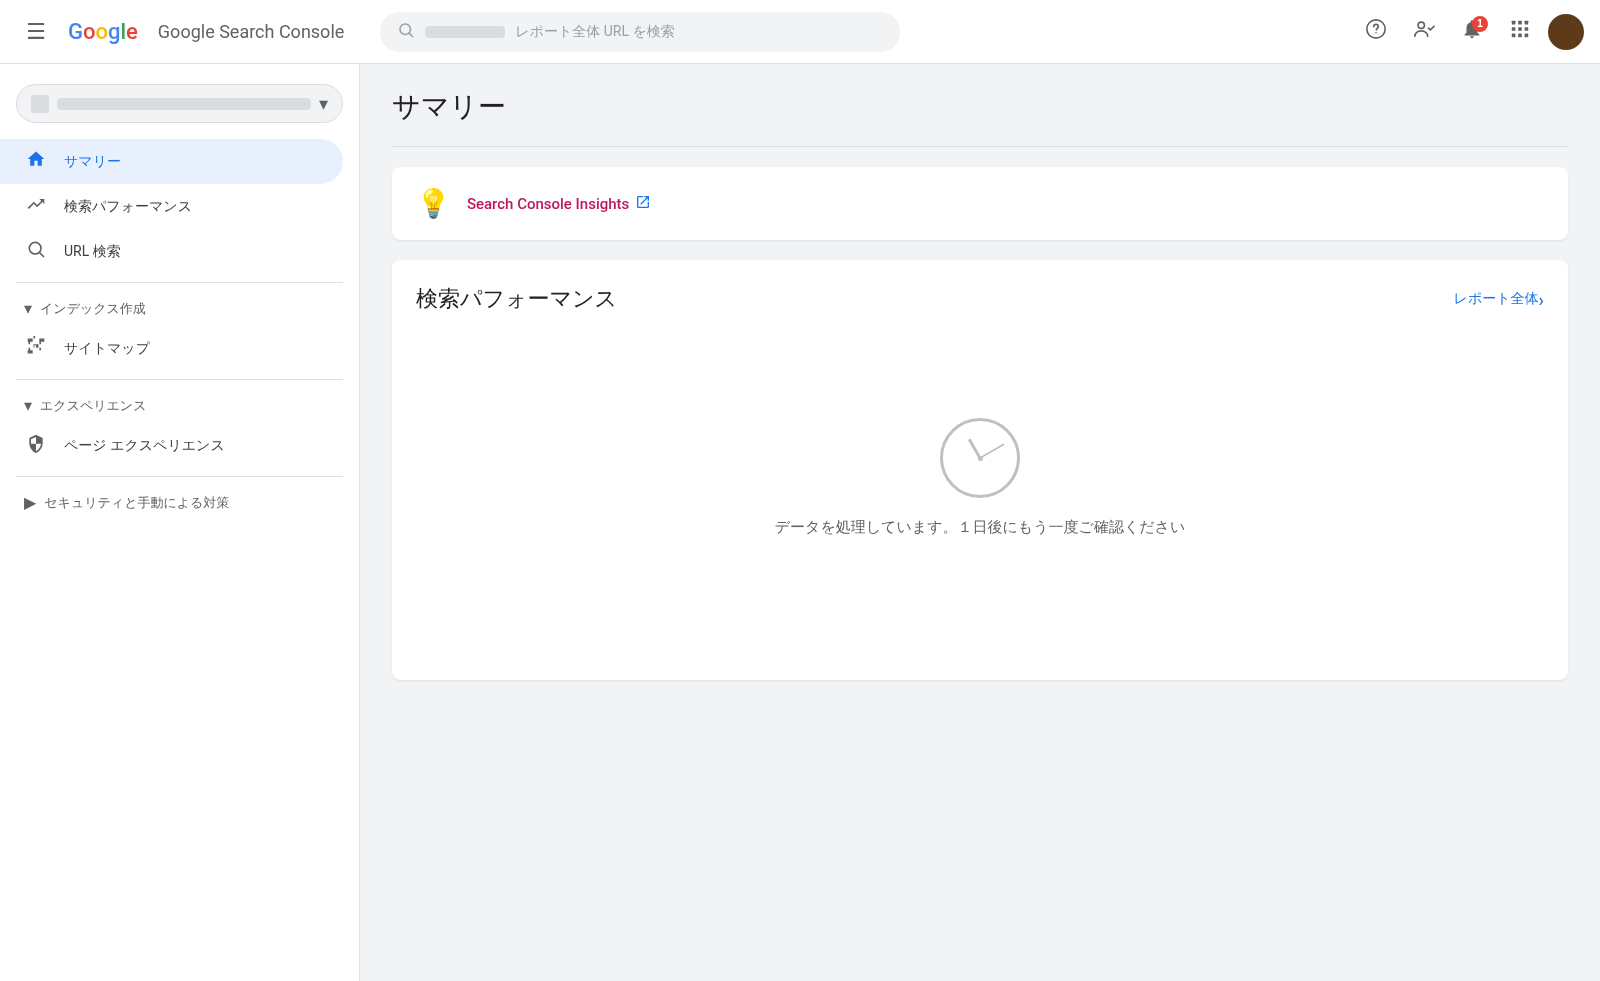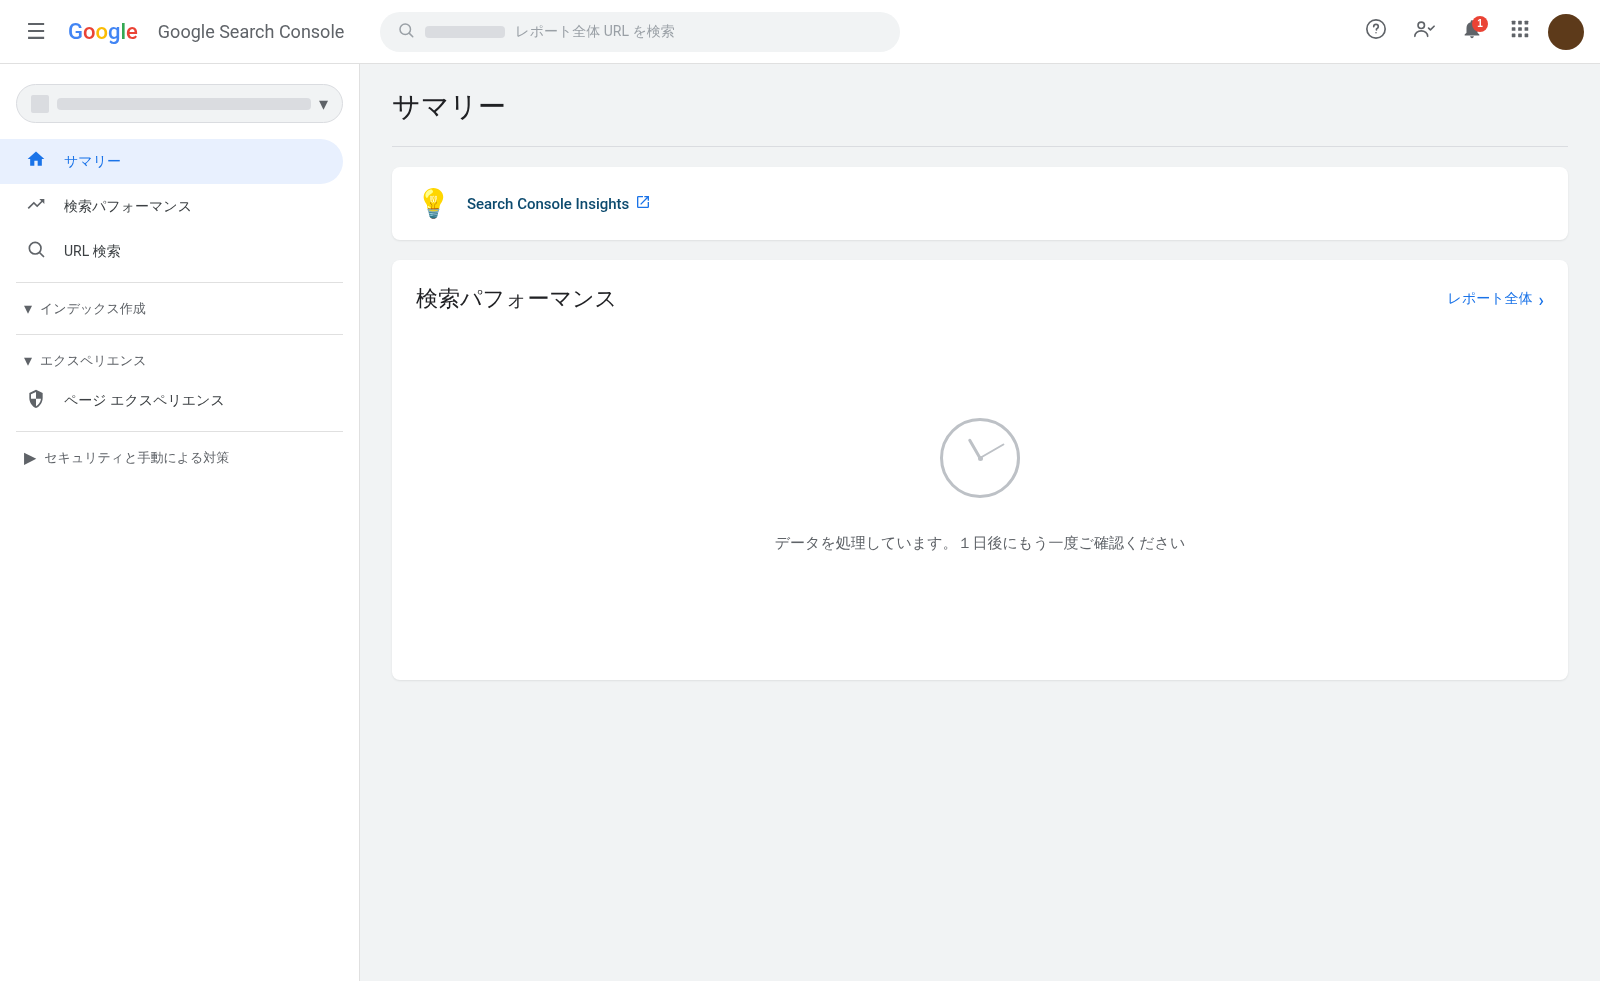--- a/index.html
+++ b/index.html
@@ -241,21 +241,21 @@
     }
     .insight-text {
       flex: 1;
       font-size: 15px;
       color: #3c4043;
     }
     .insight-link {
       display: flex;
       align-items: center;
       gap: 6px;
-      color: #0c4a6e;
+      color: #be185d;
       font-size: 15px;
       font-weight: 500;
       cursor: pointer;
       white-space: nowrap;
       text-decoration: none;
     }
     .external-icon {
       font-size: 16px;
     }
 
@@ -274,38 +274,37 @@
       margin-bottom: 24px;
     }
     .card-title {
       font-size: 22px;
       font-weight: 400;
       color: #202124;
     }
     .card-link {
       display: flex;
       align-items: center;
-      gap: 6px;
       color: #1a73e8;
       font-size: 14px;
       font-weight: 500;
       cursor: pointer;
       text-decoration: none;
     }
     .chevron-right {
       font-size: 18px;
     }
 
     .loading-placeholder {
       display: flex;
       flex-direction: column;
       align-items: center;
       justify-content: center;
       padding: 80px 20px 60px;
-      gap: 36px;
+      gap: 20px;
     }
 
     .clock-icon-large {
       width: 80px;
       height: 80px;
       border-radius: 50%;
       border: 3px solid #bdc1c6;
       position: relative;
       display: flex;
       align-items: center;
@@ -461,20 +460,28 @@
     </div>
 
     <div class="nav-divider"></div>
 
     <div class="nav-section-header">
       <span class="chevron-icon">▾</span>
       <span>インデックス作成</span>
     </div>
 
 
+    <div class="nav-item">
+      <span class="nav-item-icon">
+        <svg width="20" height="20" viewBox="0 0 24 24" fill="#5f6368">
+          <path d="M2 3h6v4H2zm7 7h6v4H9zm-7 7h6v4H2zM16 3h6v4h-6zm-7-3v3h2V0h-2zM3 7v3h2V7H3zm13 0v3h2V7h-2zm-6 4v3h2v-3h-2zm-7 3v3h2v-3H3zm13 0v3h2v-3h-2z"></path>
+        </svg>
+      </span>
+      <span>サイトマップ</span>
+    </div>
 
 
     <div class="nav-divider"></div>
 
     <div class="nav-section-header">
       <span class="chevron-icon">▾</span>
       <span>エクスペリエンス</span>
     </div>
 
     <div class="nav-item">

